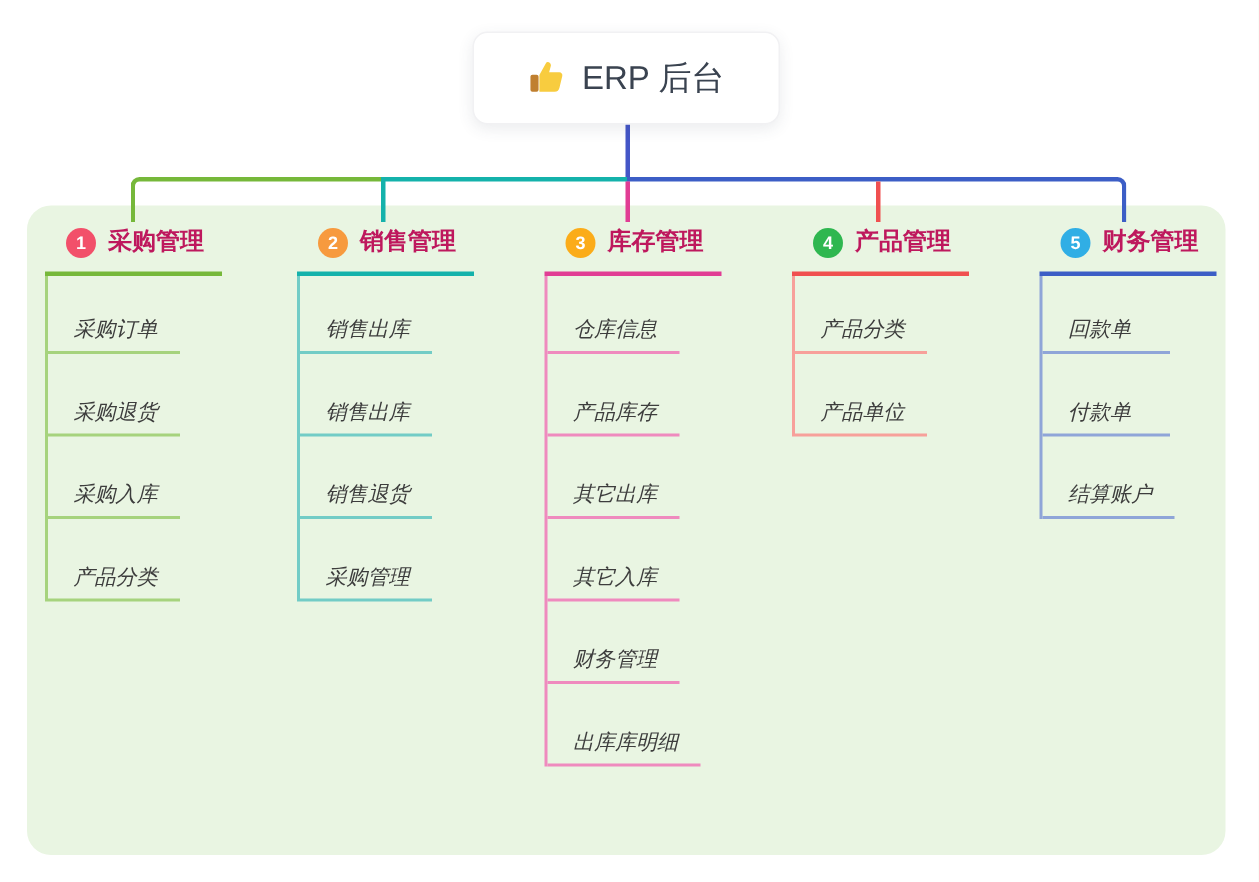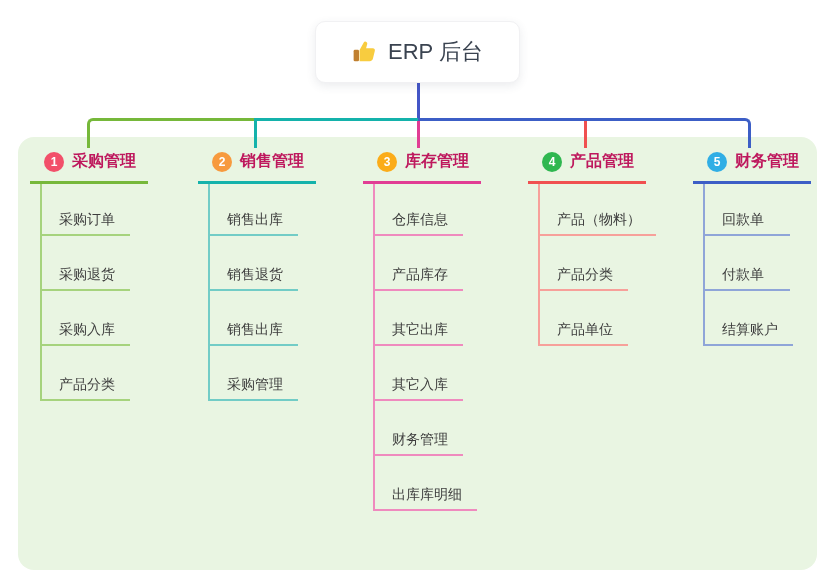--- a/index.html
+++ b/index.html
@@ -92,23 +92,24 @@
     flex: 0 0 auto;
   }
   .branch-label {
     font-size: 16px;
     font-weight: 600;
     color: #be185d;
     white-space: nowrap;
   }
 
   .children {
-    margin-left: 10px;
+    margin-left: 0;
     border-left: 2px solid var(--light);
     width: fit-content;
+    font-style: italic;
   }
   .child {
     height: 55px;
     display: flex;
     align-items: flex-end;
     width: fit-content;
     min-width: 85px;
     padding: 0 15px 5px 17px;
     border-bottom: 2px solid var(--light);
     font-size: 14px;
@@ -152,22 +153,22 @@
     </div>
   </div>
 
   <div class="branch" id="branch-2" style="--main: #14b2ab; --light: #72ccc6; --badge: #f79a3e;">
     <div class="branch-title">
       <span class="badge">2</span>
       <span class="branch-label">销售管理</span>
     </div>
     <div class="children">
       <div class="child">销售出库</div>
+      <div class="child">销售出库</div>
       <div class="child">销售退货</div>
-      <div class="child">销售出库</div>
       <div class="child">采购管理</div>
     </div>
   </div>
 
   <div class="branch" id="branch-3" style="--main: #e13d94; --light: #ef8abe; --badge: #fbac19;">
     <div class="branch-title">
       <span class="badge">3</span>
       <span class="branch-label">库存管理</span>
     </div>
     <div class="children">
@@ -179,21 +180,20 @@
       <div class="child">出库库明细</div>
     </div>
   </div>
 
   <div class="branch" id="branch-4" style="--main: #f05050; --light: #f7a09a; --badge: #2fb750;">
     <div class="branch-title">
       <span class="badge">4</span>
       <span class="branch-label">产品管理</span>
     </div>
     <div class="children">
-      <div class="child">产品（物料）</div>
       <div class="child">产品分类</div>
       <div class="child">产品单位</div>
     </div>
   </div>
 
   <div class="branch" id="branch-5" style="--main: #3c5ec6; --light: #8fa5d8; --badge: #30aee5;">
     <div class="branch-title">
       <span class="badge">5</span>
       <span class="branch-label">财务管理</span>
     </div>

